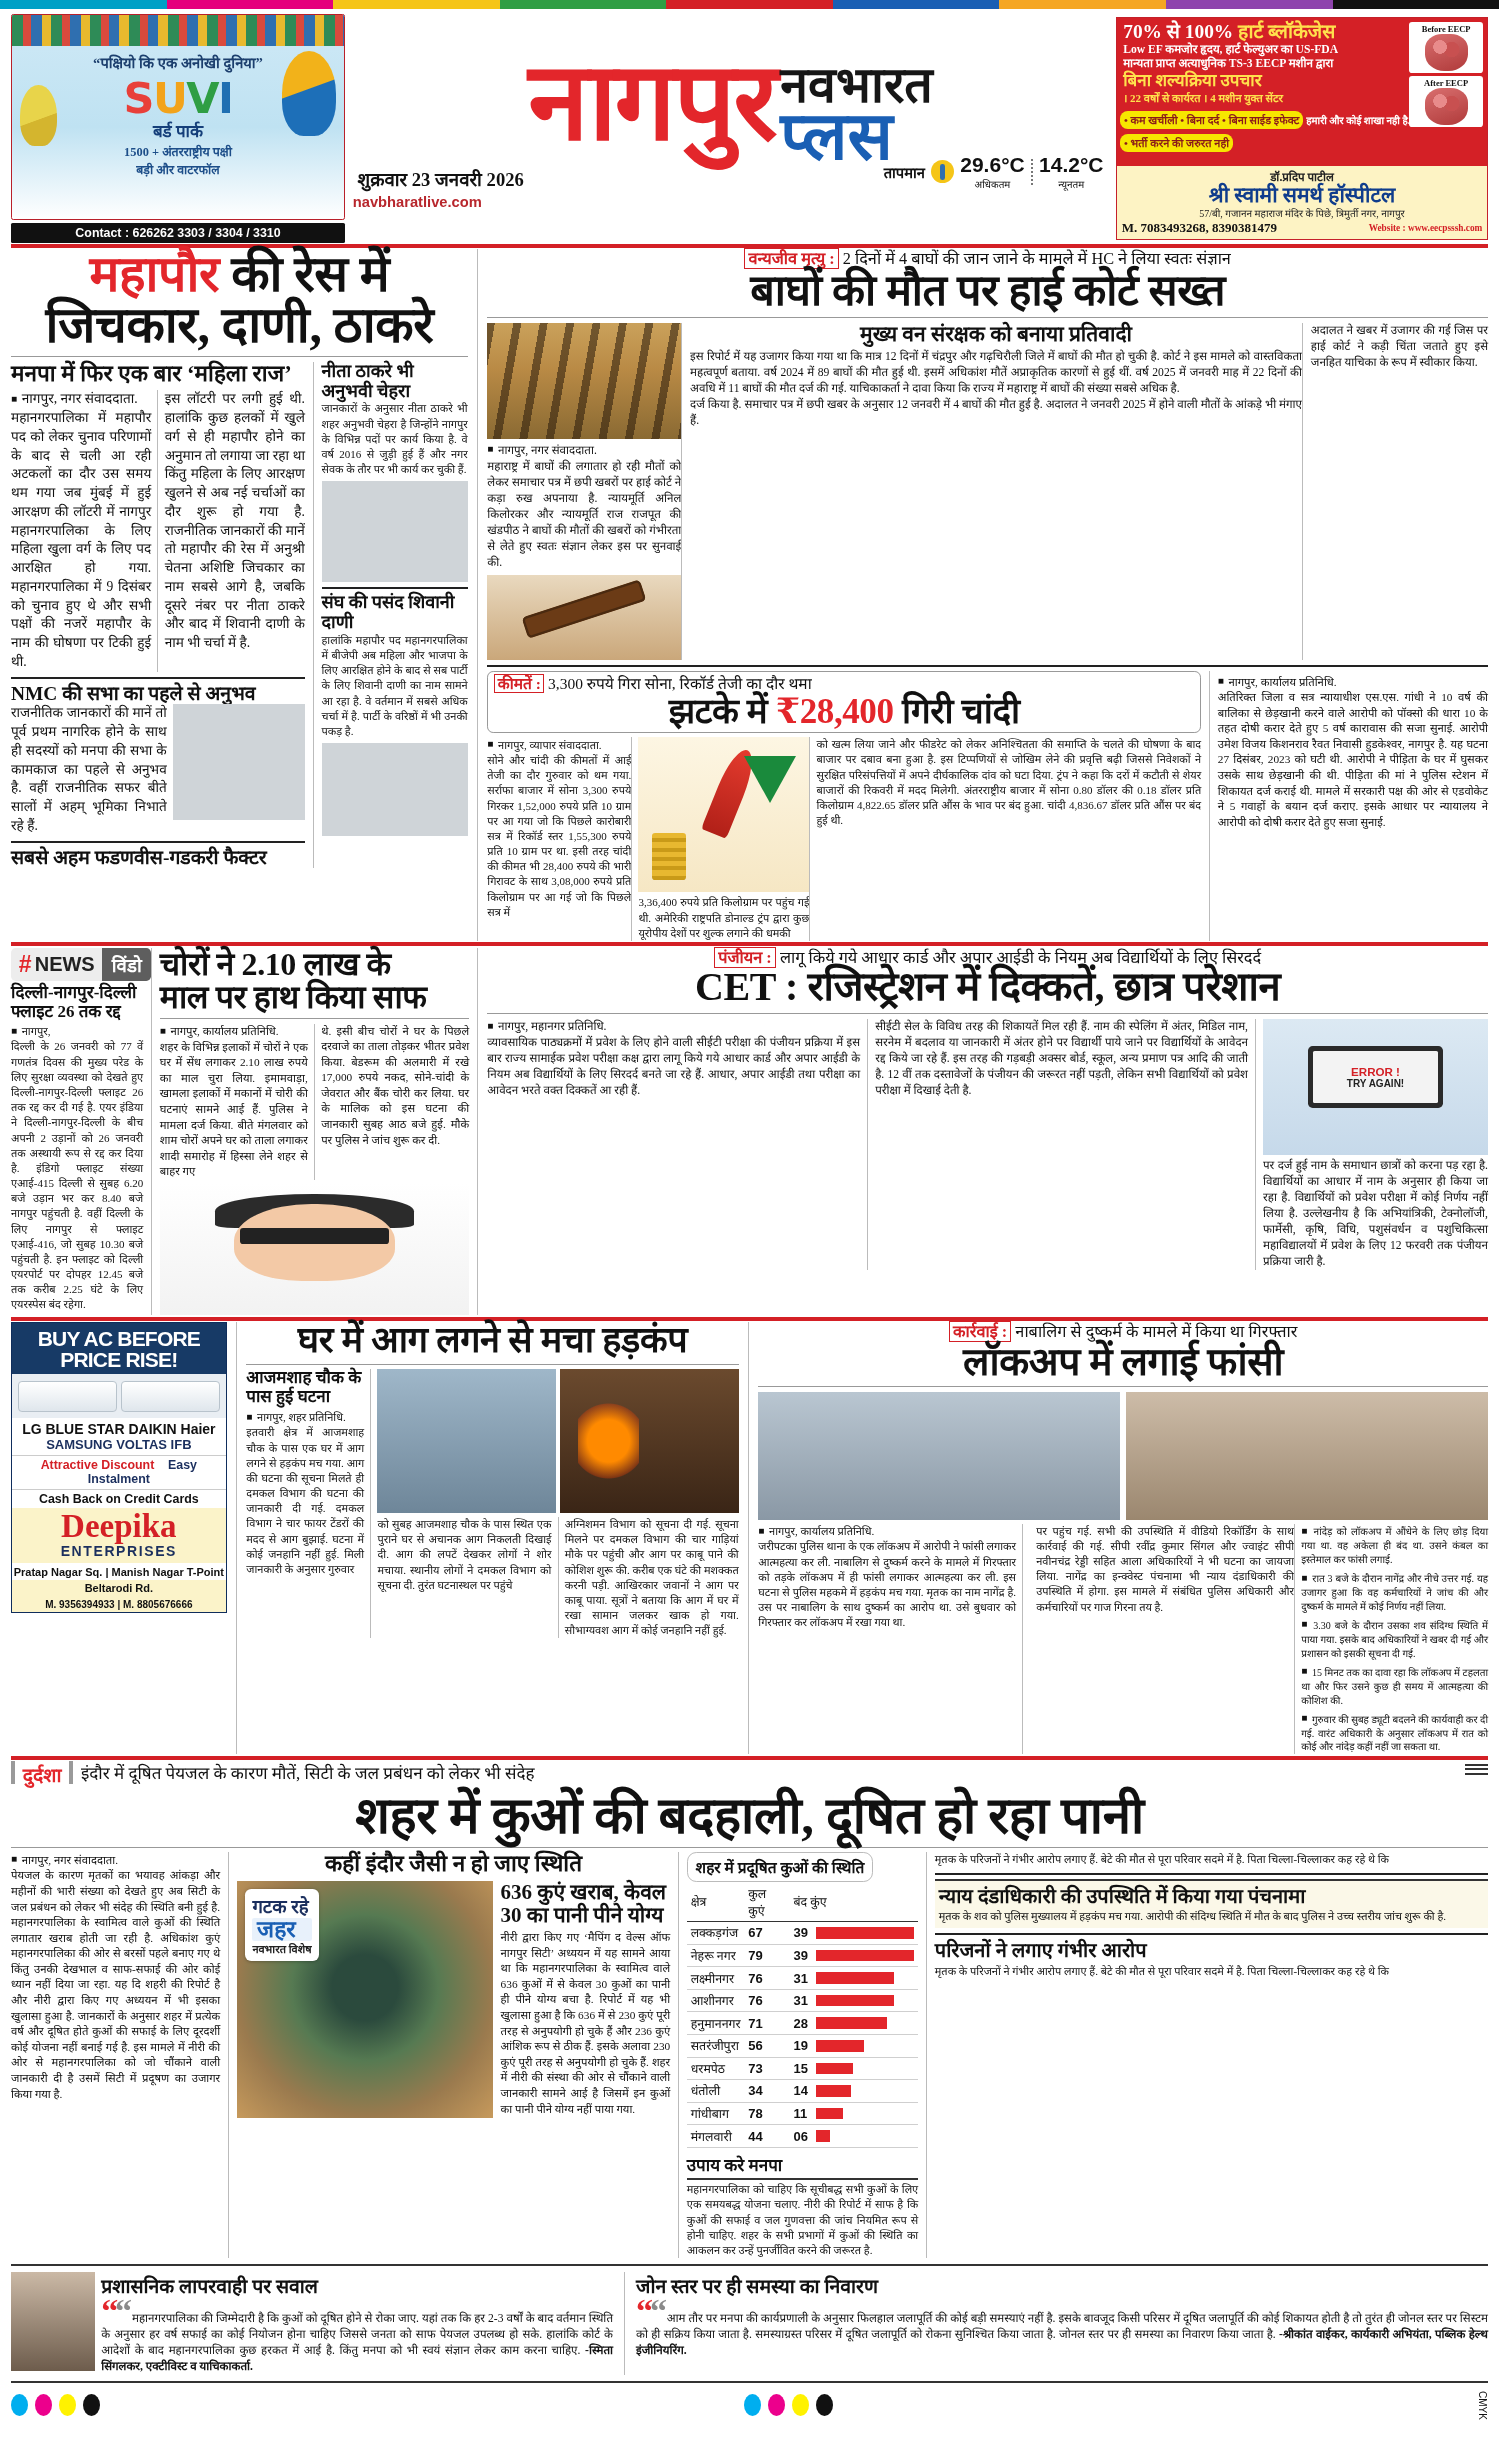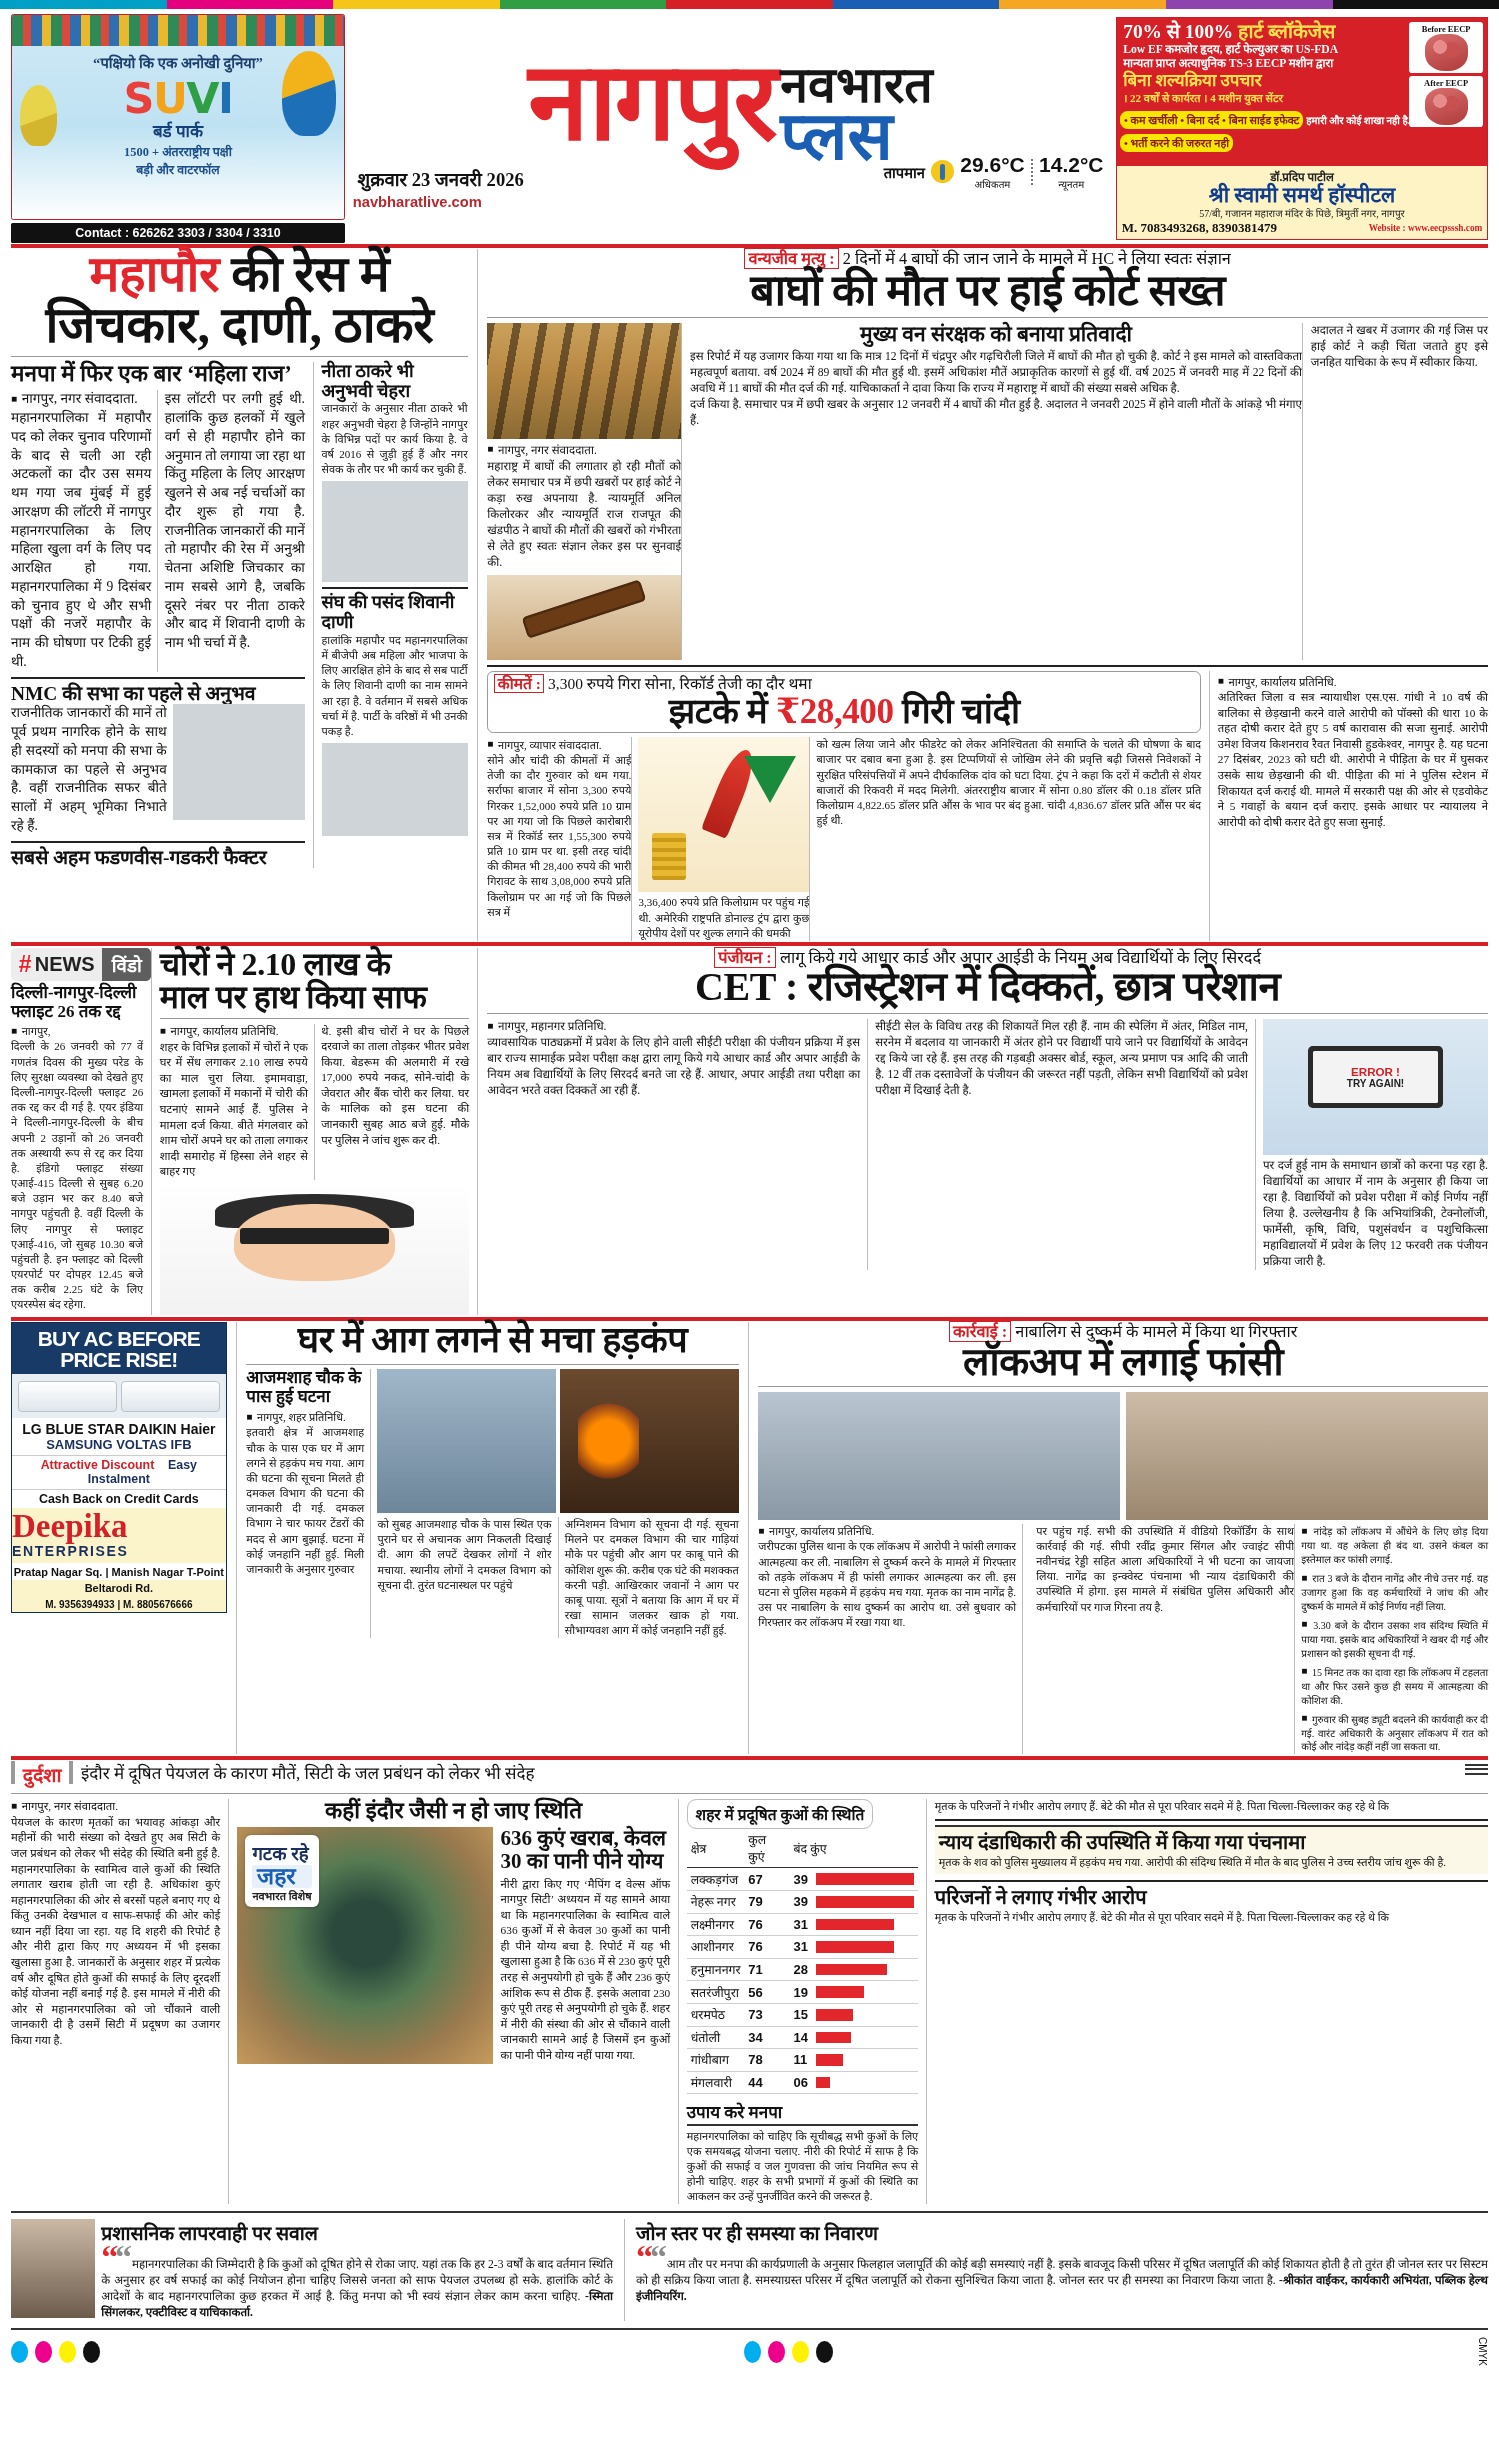--- a/index.html
+++ b/index.html
@@ -147,21 +147,21 @@
   
   .ac-ad { border:1.6px solid #0f2d5c; width:100%; }
   .ac-top { background:#173a66; color:#fff; text-align:center; font-family:"Liberation Sans",sans-serif; font-weight:bold; font-size:21px; line-height:1.0; padding:4.7px 0; letter-spacing:-0.8px;}
   .ac-units { background:#e9eef3; display:flex; gap:4.7px; padding:6.2px 6.2px;}
   .ac-unit { flex:1; height:31px; background:linear-gradient(180deg,#fff,#dfe6ec); border:0.8px solid #b8c3cc; border-radius:3.9px;}
   .ac-brands { background:#fff; text-align:center; font-family:"Liberation Sans",sans-serif; font-weight:bold; padding:3.1px 0; }
   .ac-brands .r1 { font-size:14px; color:#111; }
   .ac-brands .r2 { font-size:13px; color:#1b2f5e; }
   .ac-offer { background:#fff; text-align:center; font-family:"Liberation Sans",sans-serif; font-weight:bold; font-size:12.4px; padding:2.3px 0; border-top:0.8px solid #ccc;}
   .ac-offer .a{color:#d42026;} .ac-offer .b{color:#1b2f5e;}
-  .ac-brandbox { background:#fbf3c9; padding:3.1px 0 4.7px 0;}
+  .ac-brandbox { background:#fbf3c9; text-align:center; padding:3.1px 0 4.7px 0;}
   .ac-deepika { font-family:"Liberation Serif",serif; font-weight:bold; font-size:33px; color:#d42026; line-height:0.95;}
   .ac-ent { font-family:"Liberation Sans",sans-serif; font-weight:bold; font-size:14px; color:#1b2f5e; letter-spacing:1.6px;}
   .ac-addr { background:#fff; font-family:"Liberation Sans",sans-serif; font-weight:bold; font-size:11px; text-align:center; padding:2.3px 0; }
   .ac-phone { background:#fbf3c9; font-family:"Liberation Sans",sans-serif; font-weight:bold; font-size:10px; text-align:center; padding:2.3px 0; }
 
   
   .durbar { display:flex; align-items:flex-start; gap:7.8px; }
   .durbar .bar { width:3.9px; height:23px; background:#9a9a9a; }
   .durbar .kw { color:#e3262b; font-weight:bold; font-size:19.4px; }
   .durbar .tx { font-size:17px; }
@@ -593,20 +593,21 @@
       <div class="bar"></div>
       <div class="kw">दुर्दशा</div>
       <div class="bar"></div>
       <div class="tx">इंदौर में दूषित पेयजल के कारण मौतें, सिटी के जल प्रबंधन को लेकर भी संदेह</div>
       <div class="hamb">
           <i></i>
           <i></i>
           <i></i>
         </div>
     </div>
+    <div class="h-main" style="font-size:51px;text-align:center;margin-top:1.6px;">शहर में कुओं की बदहाली, दूषित हो रहा पानी</div>
     <div class="hline"></div>
 
     <div class="cols">
 
       <div style="width:217px;padding-right:7.8px;">
         <div class="body-t" style="font-size:11.3px;"><span class="bullet">नागपुर, नगर संवाददाता.</span></div>
         <div class="body-t" style="font-size:11.3px;">पेयजल के कारण मृतकों का भयावह आंकड़ा और महीनों की भारी संख्या को देखते हुए अब सिटी के जल प्रबंधन को लेकर भी संदेह की स्थिति बनी हुई है. महानगरपालिका के स्वामित्व वाले कुओं की स्थिति लगातार खराब होती जा रही है. अधिकांश कुएं महानगरपालिका की ओर से बरसों पहले बनाए गए थे किंतु उनकी देखभाल व साफ-सफाई की ओर कोई ध्यान नहीं दिया जा रहा. यह दि शहरी की रिपोर्ट है और नीरी द्वारा किए गए अध्ययन में भी इसका खुलासा हुआ है. जानकारों के अनुसार शहर में प्रत्येक वर्ष और दूषित होते कुओं की सफाई के लिए दूरदर्शी कोई योजना नहीं बनाई गई है. इस मामले में नीरी की ओर से महानगरपालिका को जो चौंकाने वाली जानकारी दी है उसमें सिटी में प्रदूषण का उजागर किया गया है.</div>
       </div>
 
       <div style="width:450px;padding:0 7.8px;" class="vline">

